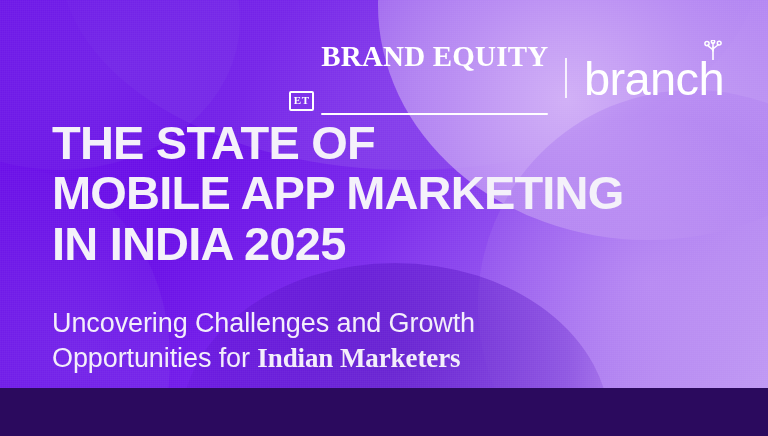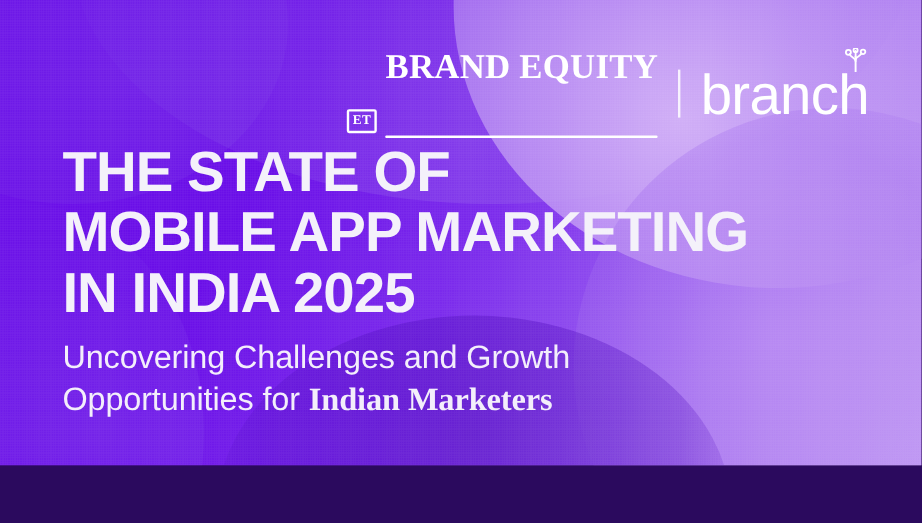--- a/index.html
+++ b/index.html
@@ -214,21 +214,21 @@
     font-size: 47px;
     line-height: 1.07;
     letter-spacing: -0.8px;
     margin: 0;
     text-transform: uppercase;
   }
 
   .headline .hl-line { display: block; white-space: nowrap; }
 
   .subtitle {
-    margin: 12px 0 0 0;
+    margin: 37px 0 0 0;
     color: #F3EEFB;
     font-family: "Liberation Sans", sans-serif;
     font-weight: 300;
     font-size: 27px;
     line-height: 1.30;
     letter-spacing: -0.1px;
   }
 
   .subtitle .sub-line { display: block; white-space: nowrap; }
   .subtitle .emphasis { font-weight: 700; font-family: Liberation Serif, serif; }

